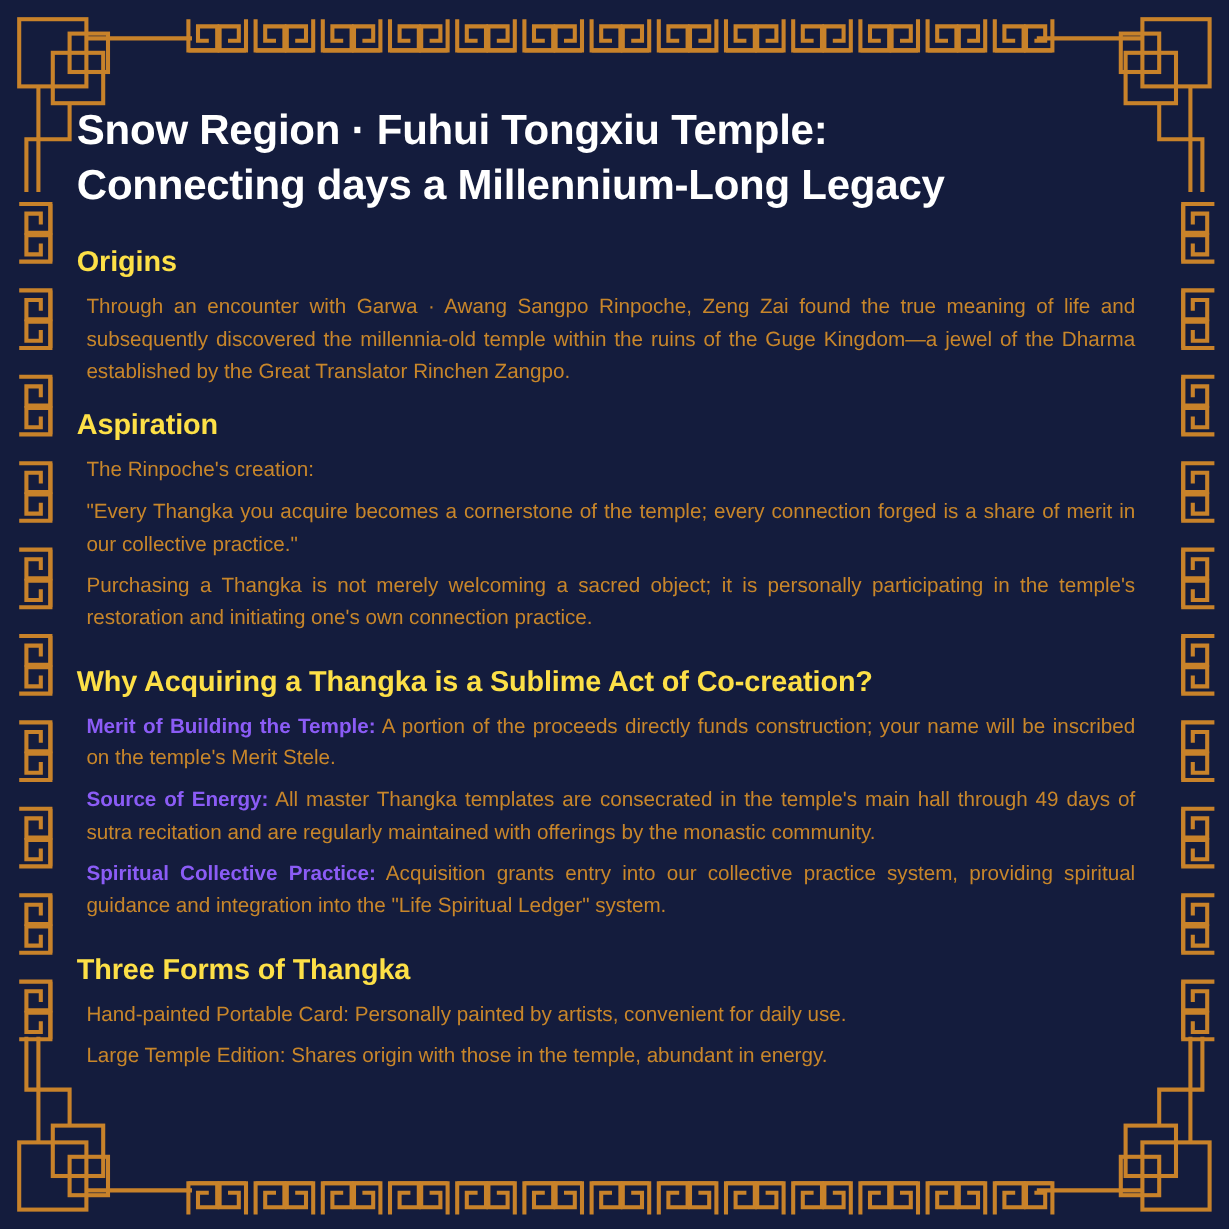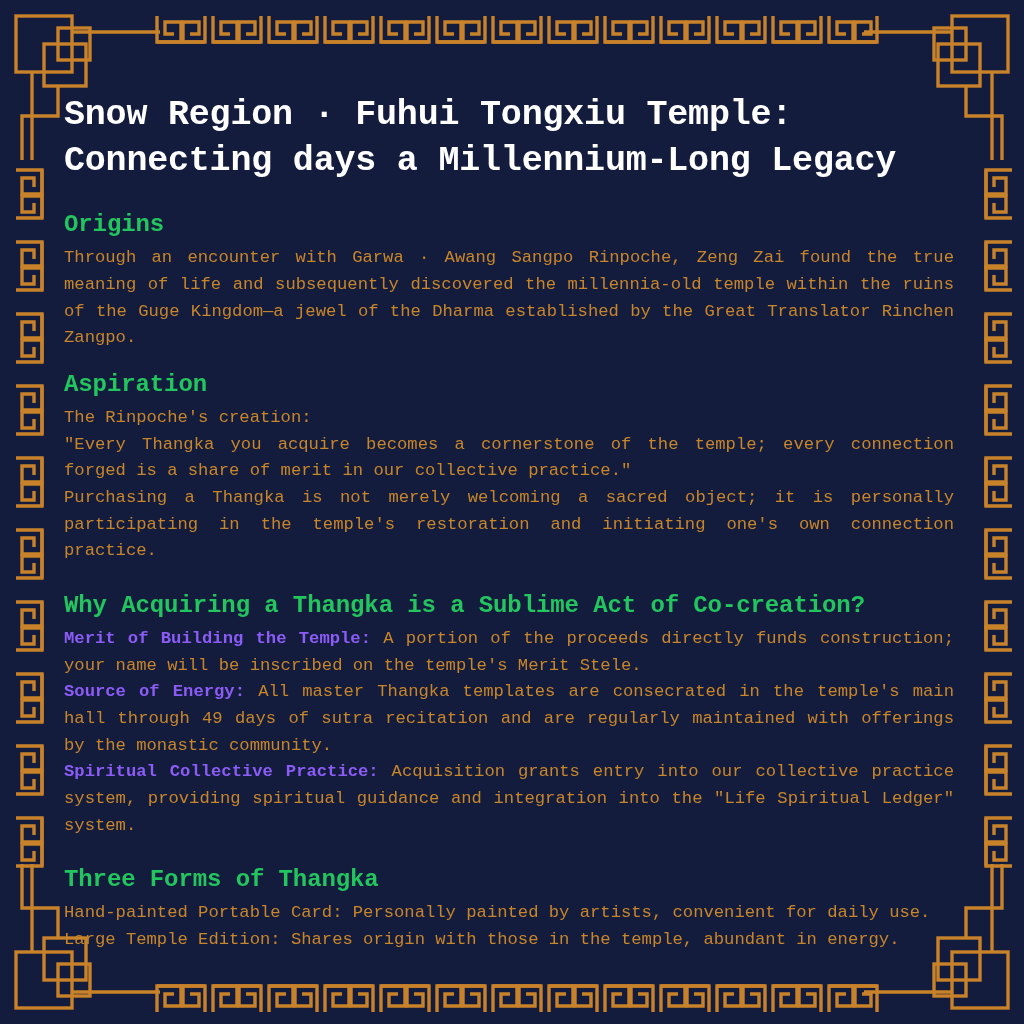--- a/index.html
+++ b/index.html
@@ -30,59 +30,58 @@
     top: 0;
     width: 1024px;
     height: 1024px;
     pointer-events: none;
   }
 
   
   .content {
     position: absolute;
     left: 64px;
-    top: 92px;
+    top: 86px;
     width: 896px;
     height: 860px;
     box-sizing: border-box;
-    font-family: Liberation Mono, monospace;
   }
 
   .poster-title {
     color: #ffffff;
     font-size: 35px;
     font-weight: bold;
     line-height: 1.32;
     letter-spacing: -0.2px;
     margin: 0 0 26px 0;
     width: 860px;
   }
   .poster-title .tline { display: block; }
 
   .section { margin-bottom: 16px; }
 
   .section-head {
-    color: #22c55e;
+    color: #fde047;
     font-size: 24px;
     font-weight: bold;
     line-height: 1.25;
     margin: 0 0 5px 0;
     letter-spacing: -0.1px;
   }
 
   .body-block {
     color: #c8862a;
     font-size: 17.2px;
     line-height: 1.55;
     margin: 0;
     width: 890px;
   }
 
   .para {
-    margin: 0;
+    margin: 8px;
     text-align: justify;
     text-justify: inter-word;
   }
   .para.nojust { text-align: left; }
 
   .lead {
     color: #8b5cf6;
     font-weight: bold;
   }
 

